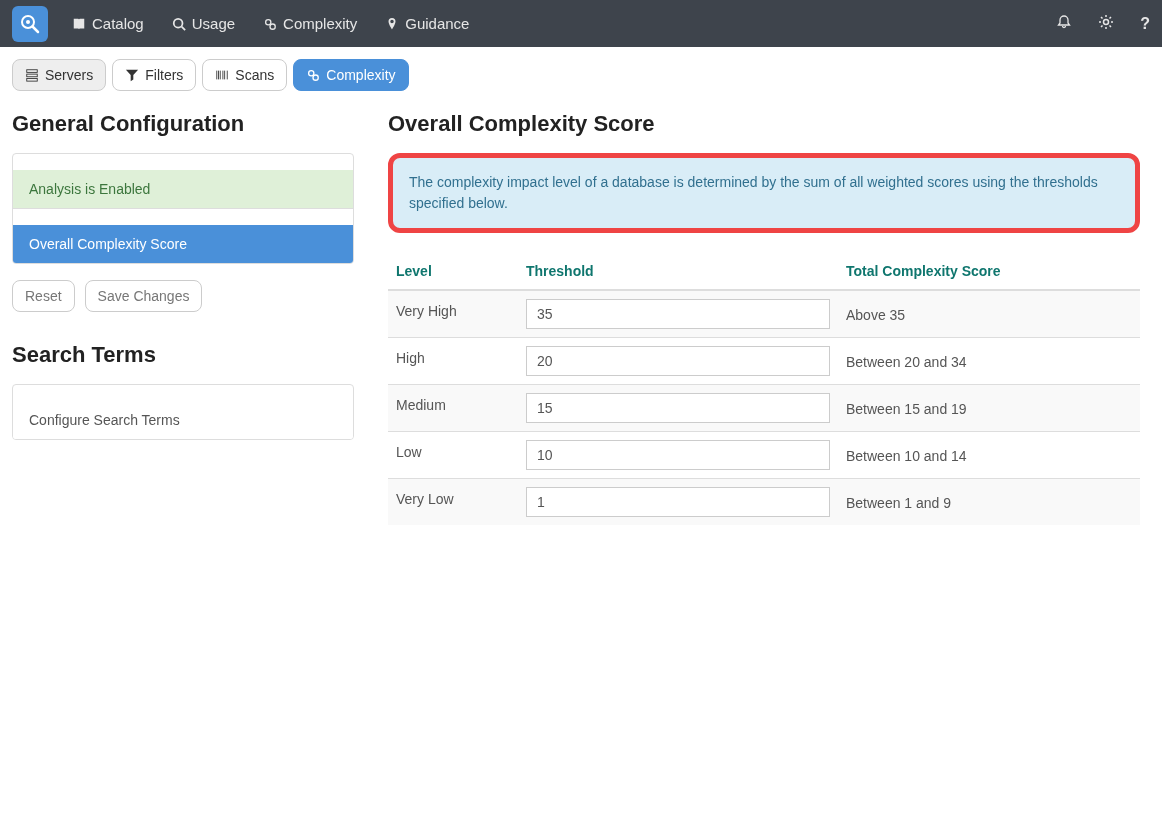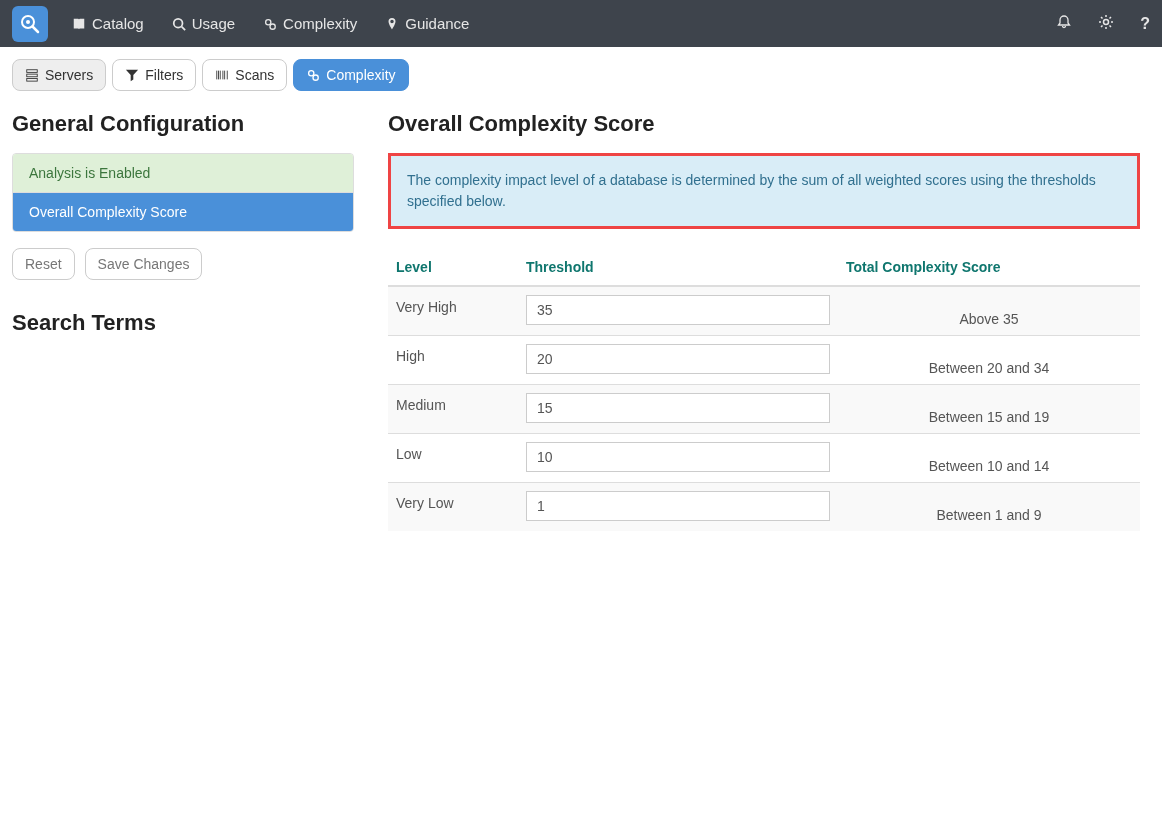--- a/index.html
+++ b/index.html
@@ -105,41 +105,42 @@
       overflow: hidden;
       margin-bottom: 16px;
     }
     .list-group-item {
       padding: 11px 16px;
       border-bottom: 1px solid #ddd;
       background: #fff;
       font-size: 14px;
       color: #555;
       cursor: pointer;
+      margin-top: 16px;
     }
     .list-group-item:last-child { border-bottom: none; }
     .list-group-item.success {
       background: #dff0d8;
       color: #3c763d;
     }
     .list-group-item.active {
       background: #4a90d9;
       color: #fff;
     }
     .btn-row {
       display: flex;
       justify-content: flex-start;
       gap: 10px;
     }
     .alert-info {
       background: #d9edf7;
-      border: 3px solid #ef4444;
+      border: 5px solid #ef4444;
       color: #31708f;
       padding: 14px 16px;
-      border-radius: 0;
+      border-radius: 12px;
       margin-bottom: 20px;
       line-height: 1.5;
     }
     table {
       width: 100%;
       border-collapse: collapse;
     }
     thead th {
       text-align: left;
       font-weight: 700;
@@ -148,21 +149,21 @@
       color: #0f766e;
     }
     tbody tr:nth-child(odd) { background: #f9f9f9; }
     tbody td {
       padding: 8px;
       border-top: 1px solid #ddd;
       vertical-align: top;
       color: #555;
     }
     tbody td:first-child { padding-top: 12px; }
-    tbody td:last-child  { padding-top: 24px; text-align: center; }
+    tbody td:last-child  { padding-top: 16px; }
     .num-input {
       width: 100%;
       padding: 6px 10px;
       border: 1px solid #ccc;
       border-radius: 0;
       font-size: 14px;
       color: #555;
       background: #fff;
     }
     .col-level { width: 130px; }
@@ -273,20 +274,23 @@
         <div class="list-group-item active">Overall Complexity Score</div>
       </div>
 
 
       <div class="btn-row">
         <button class="btn btn-default-lite">Reset</button>
         <button class="btn btn-default-lite">Save Changes</button>
       </div>
 
       <h3 class="section-gap">Search Terms</h3>
+      <div class="list-group">
+        <div class="list-group-item">Configure Search Terms</div>
+      </div>
     </div>
 
     <div class="main">
       <h3>Overall Complexity Score</h3>
       <div class="alert-info">The complexity impact level of a database is determined by the sum of all weighted scores using the thresholds specified below.</div>
 
       <table>
         <thead>
           <tr>
             <th class="col-level">Level</th>

